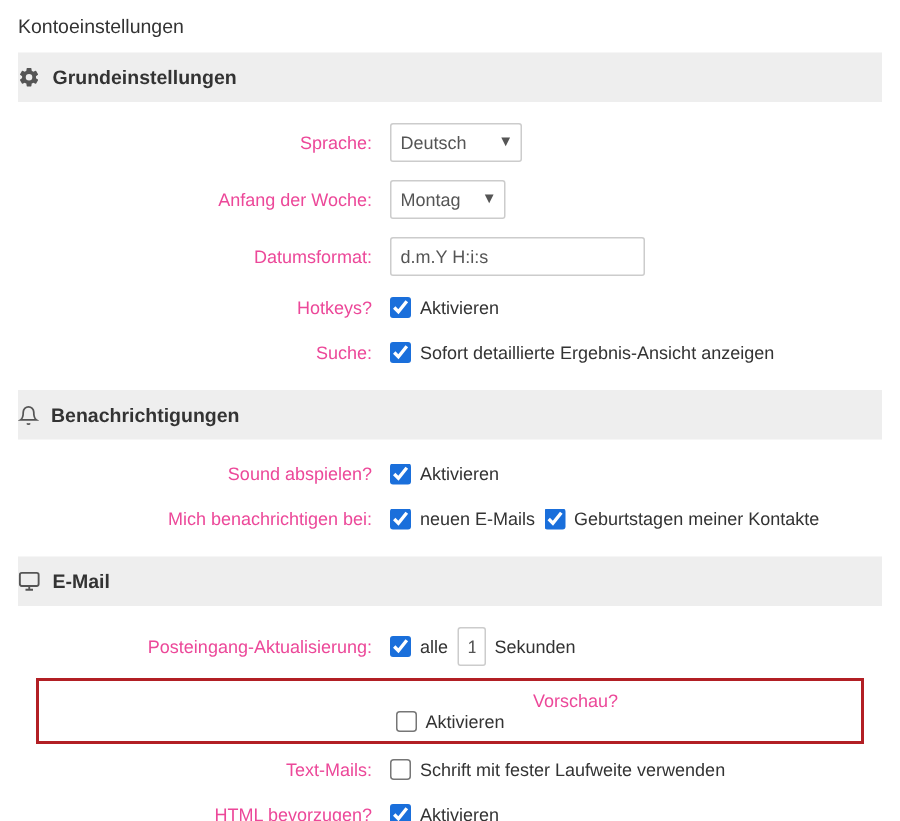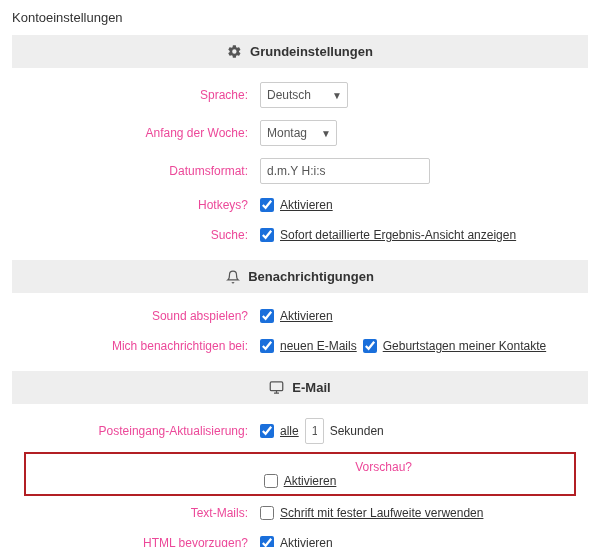--- a/index.html
+++ b/index.html
@@ -15,21 +15,20 @@
     font-size: 13px;
     font-weight: normal;
     margin-bottom: 10px;
     color: #333;
   }
   .section-header {
     background: #eeeeee;
     padding: 9px 0;
     display: flex;
     align-items: center;
-    justify-content: center;
     gap: 8px;
     margin-top: 4px;
   }
   .section-header .icon svg { display:block; }
   .section-header .title {
     font-size: 13px;
     font-weight: bold;
     color: #333;
   }
   .form-area { padding: 8px 0 6px 0; }
@@ -72,21 +71,21 @@
   .select-lang { width: 88px; }
   .select-week { width: 77px; }
   .date-input { width: 170px; }
   .num-input { width: 19px; text-align:center; padding:2px 4px; height:22px; }
   .select-wrap { position: relative; display:inline-block; }
   .select-wrap select { appearance:none; -webkit-appearance:none; padding-right:22px; }
   .select-caret {
     position:absolute; right:6px; top:50%; transform:translateY(-50%);
     pointer-events:none; color:#555; font-size:10px;
   }
-  .cb-wrap { display:inline-flex; align-items:flex-start; gap:6px;text-decoration:underline; }
+  .cb-wrap { display:inline-flex; align-items:flex-start; gap:6px; }
   input[type=checkbox] {
     width: 14px; height:14px;
     accent-color: #1a6fdb;
     cursor:pointer;
   }
   .cb-label { color:#333; }
 </style>
 </head>
 <body>
 

